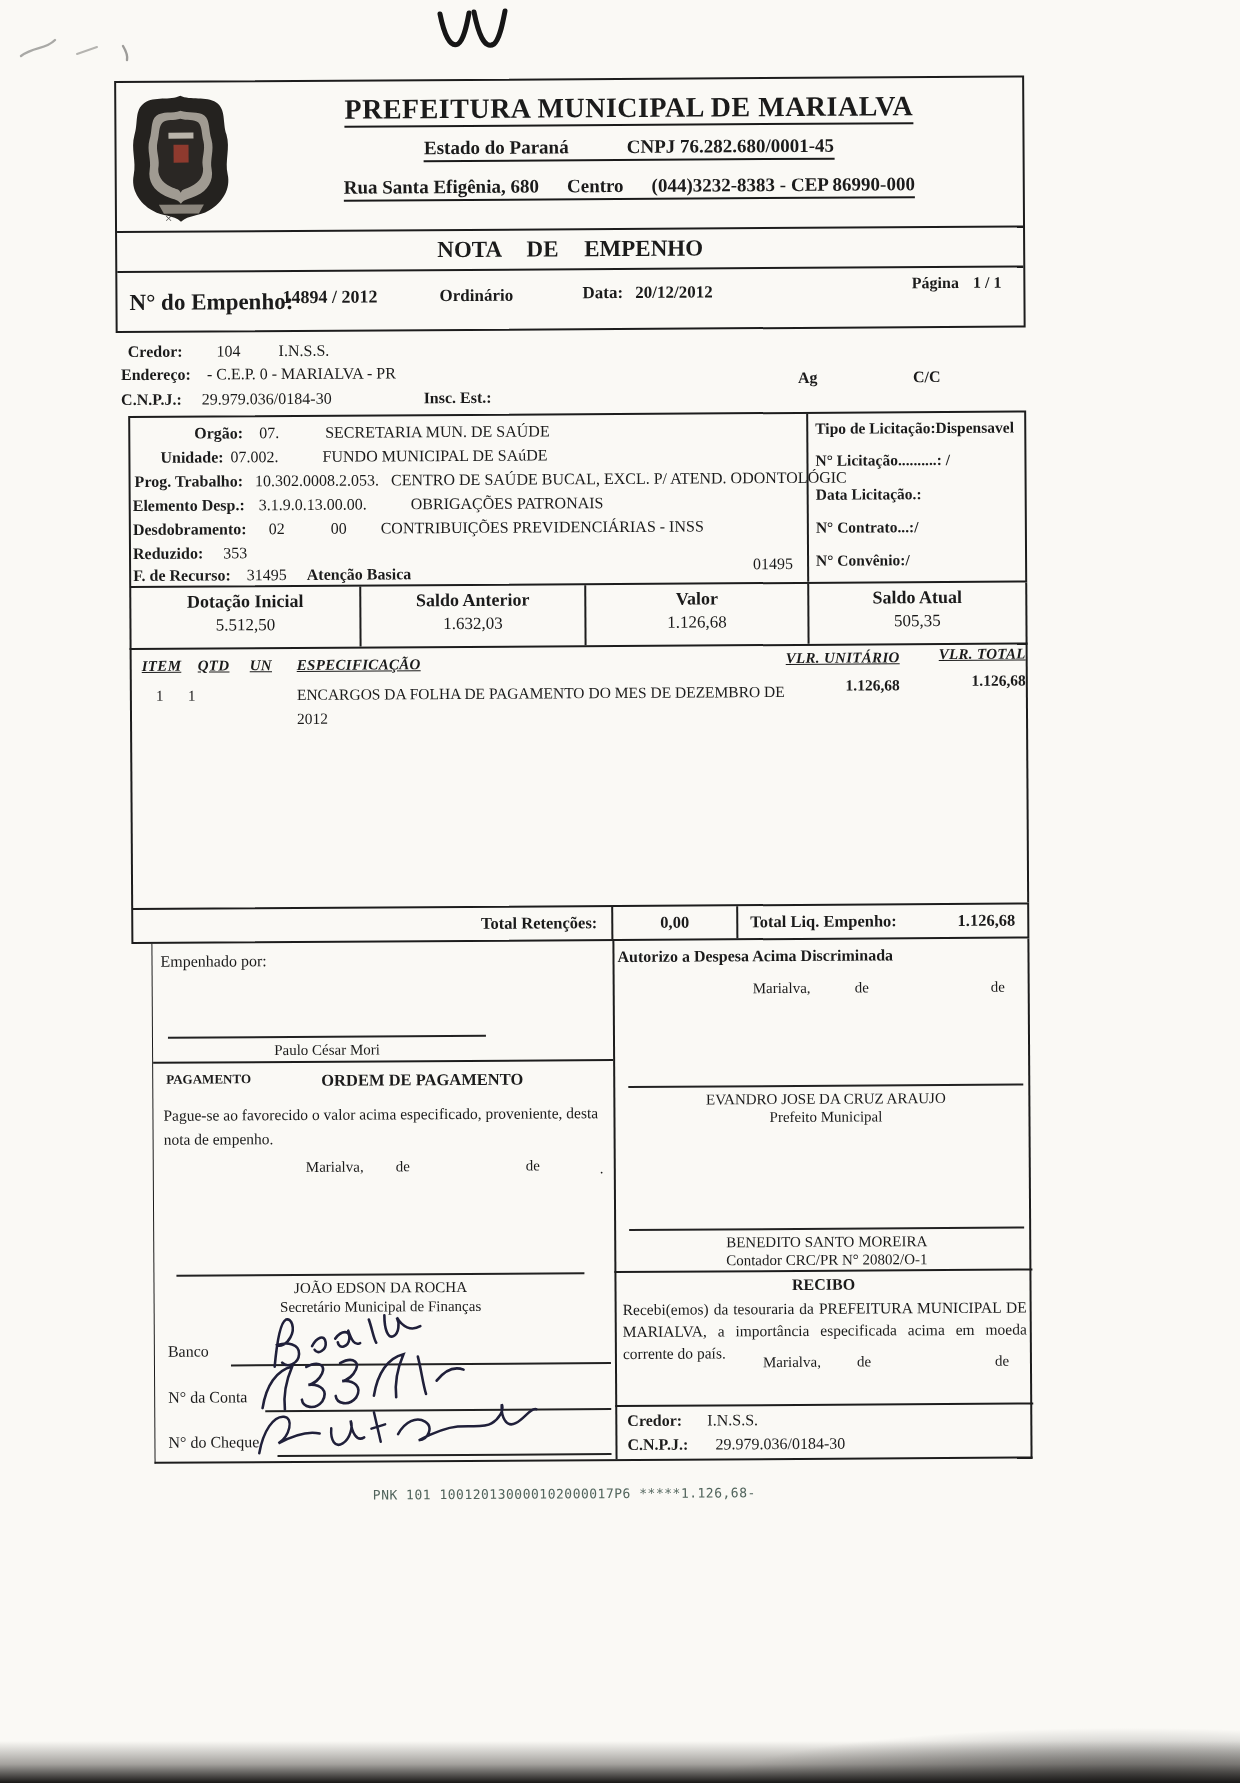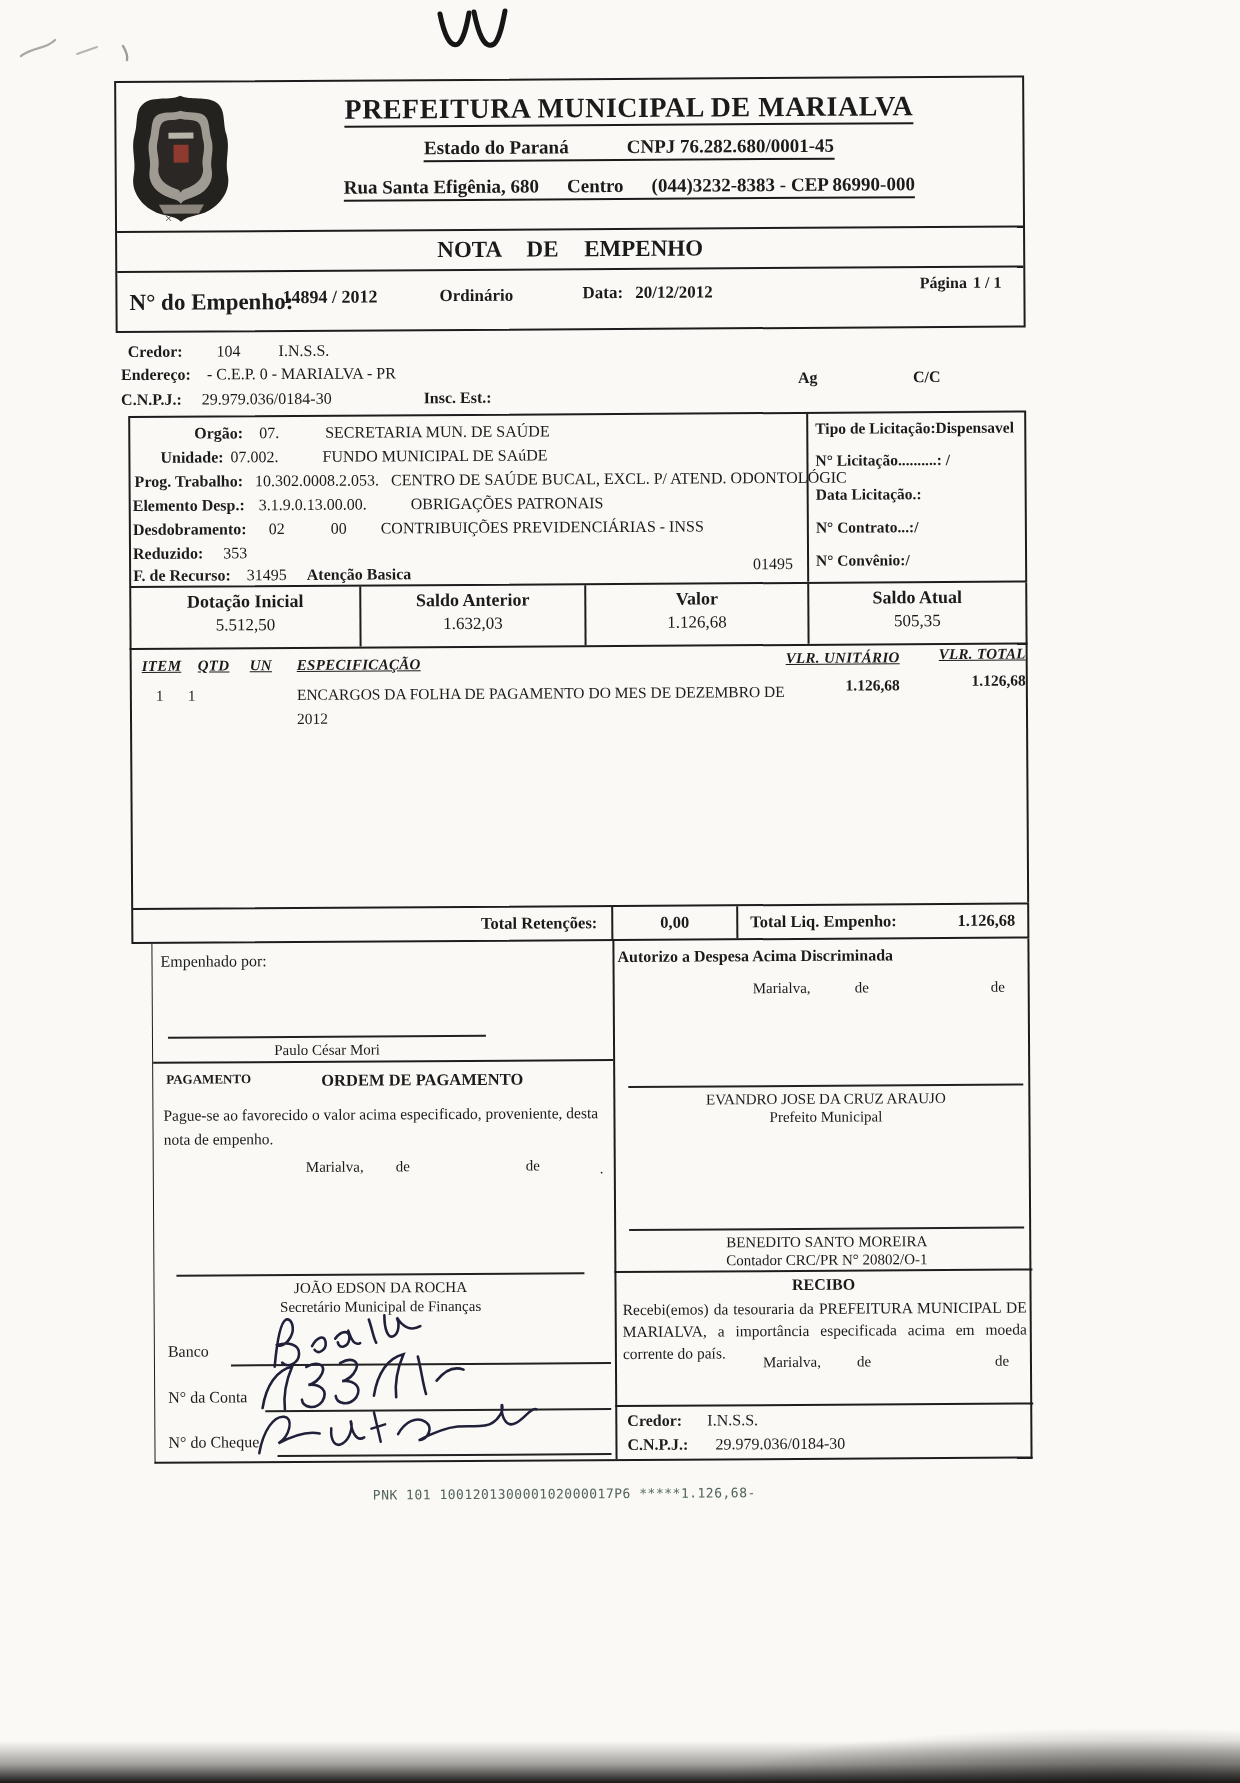--- a/index.html
+++ b/index.html
@@ -82,21 +82,21 @@
       <div class="abs" style="left:0;top:190px;width:100%;height:60px">
         <span class="abs b" style="left:12px;top:17px;font-size:23px">N° do Empenho:</span>
         <span class="abs b" style="left:165px;top:15px;font-size:18px">14894 / 2012</span>
         <span class="abs b" style="left:322px;top:15px;font-size:17px">Ordinário</span>
         <span class="abs b" style="left:465px;top:13px;font-size:17px">
           <span>Data:</span>
           <span style="margin-left:8px">20/12/2012</span>
         </span>
         <span class="abs b" style="right:22px;top:6px;font-size:16px">
           <span>Página</span>
-          <span style="margin-left:2px">1 / 1</span>
+          <span style="margin-left:10px">1 / 1</span>
         </span>
       </div>
     </div>
 
     <div class="abs row16" style="left:130px;top:340px">
       <span class="b">Credor:</span>
       <span style="margin-left:30px">104</span>
       <span style="margin-left:34px">I.N.S.S.</span>
     </div>
     <div class="abs row16" style="left:123px;top:363px">

